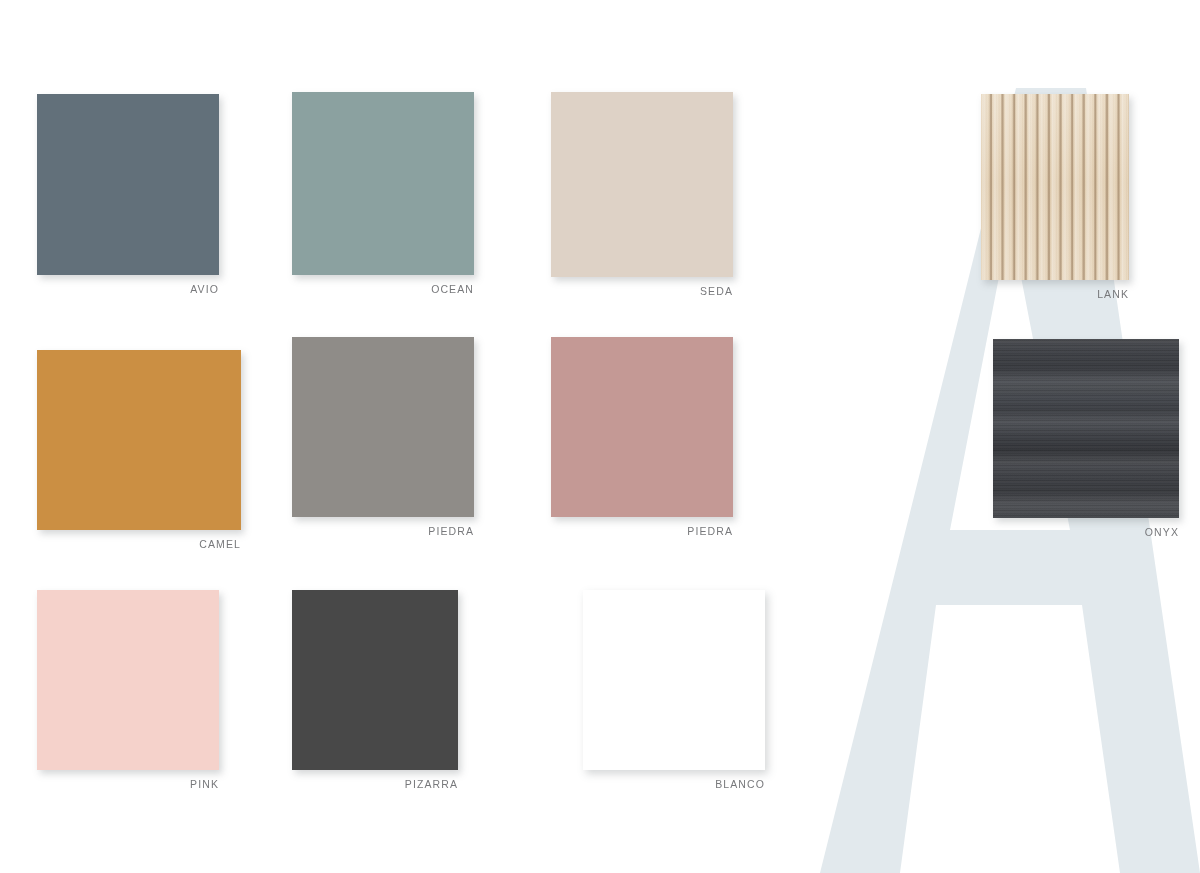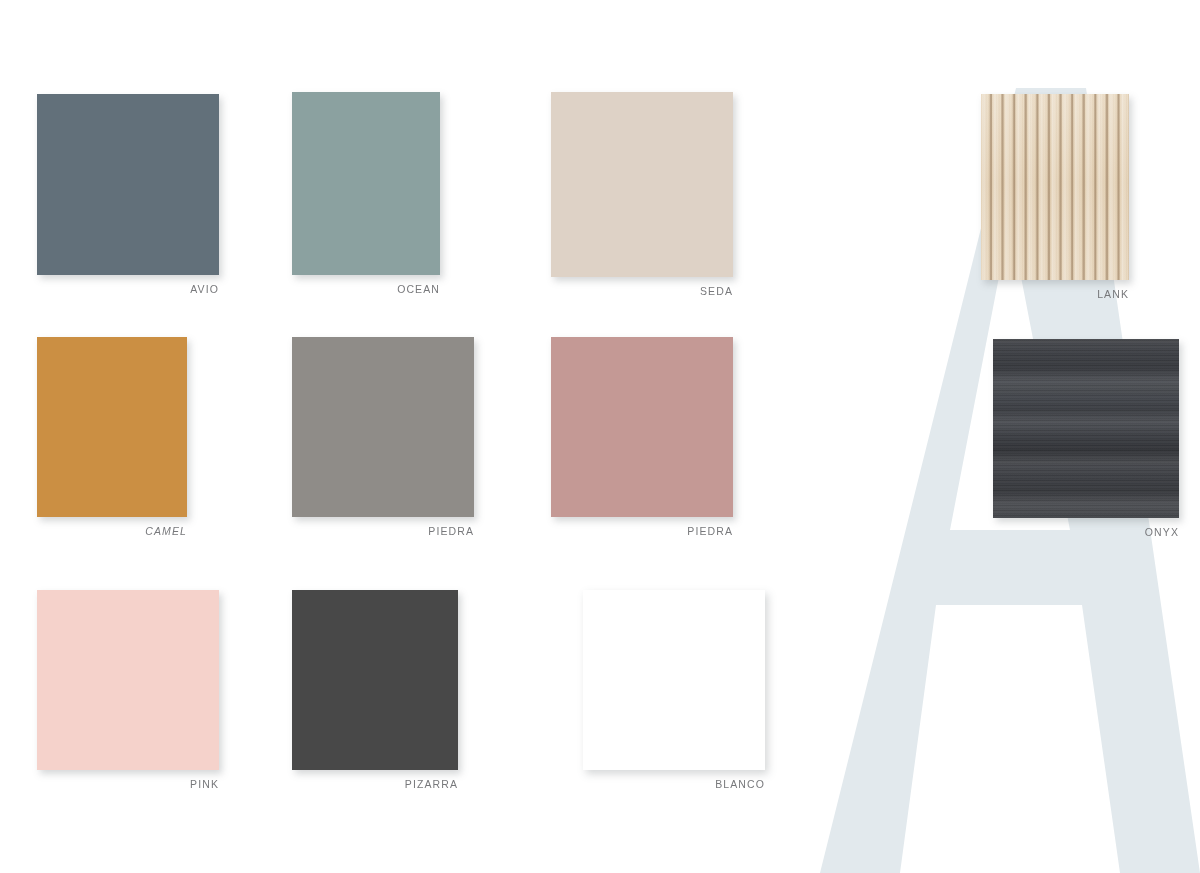--- a/index.html
+++ b/index.html
@@ -120,31 +120,31 @@
   </svg>
 </div>
 
 <div id="palette">
 
   <div class="swatch-cell" style="left:37px; top:94px; width:182px;">
     <div class="swatch-chip" style="height:181px; background:#62707a;"></div>
     <div class="swatch-label">AVIO</div>
   </div>
 
-  <div class="swatch-cell" style="left:292px; top:92px; width:148px;">
+  <div class="swatch-cell" style="left:292px; top:92px; width:182px;">
     <div class="swatch-chip" style="height:183px; background:#8ba1a0;"></div>
     <div class="swatch-label">OCEAN</div>
   </div>
 
   <div class="swatch-cell" style="left:551px; top:92px; width:182px;">
     <div class="swatch-chip" style="height:185px; background:#ded2c6;"></div>
     <div class="swatch-label">SEDA</div>
   </div>
 
-  <div class="swatch-cell" style="left:37px; top:337px; width:150px;font-style:italic;">
+  <div class="swatch-cell" style="left:37px; top:350px; width:204px;">
     <div class="swatch-chip" style="height:180px; background:#cb8f43;"></div>
     <div class="swatch-label">CAMEL</div>
   </div>
 
   <div class="swatch-cell" style="left:292px; top:337px; width:182px;">
     <div class="swatch-chip" style="height:180px; background:#8f8c88;"></div>
     <div class="swatch-label">PIEDRA</div>
   </div>
 
   <div class="swatch-cell" style="left:551px; top:337px; width:182px;">

